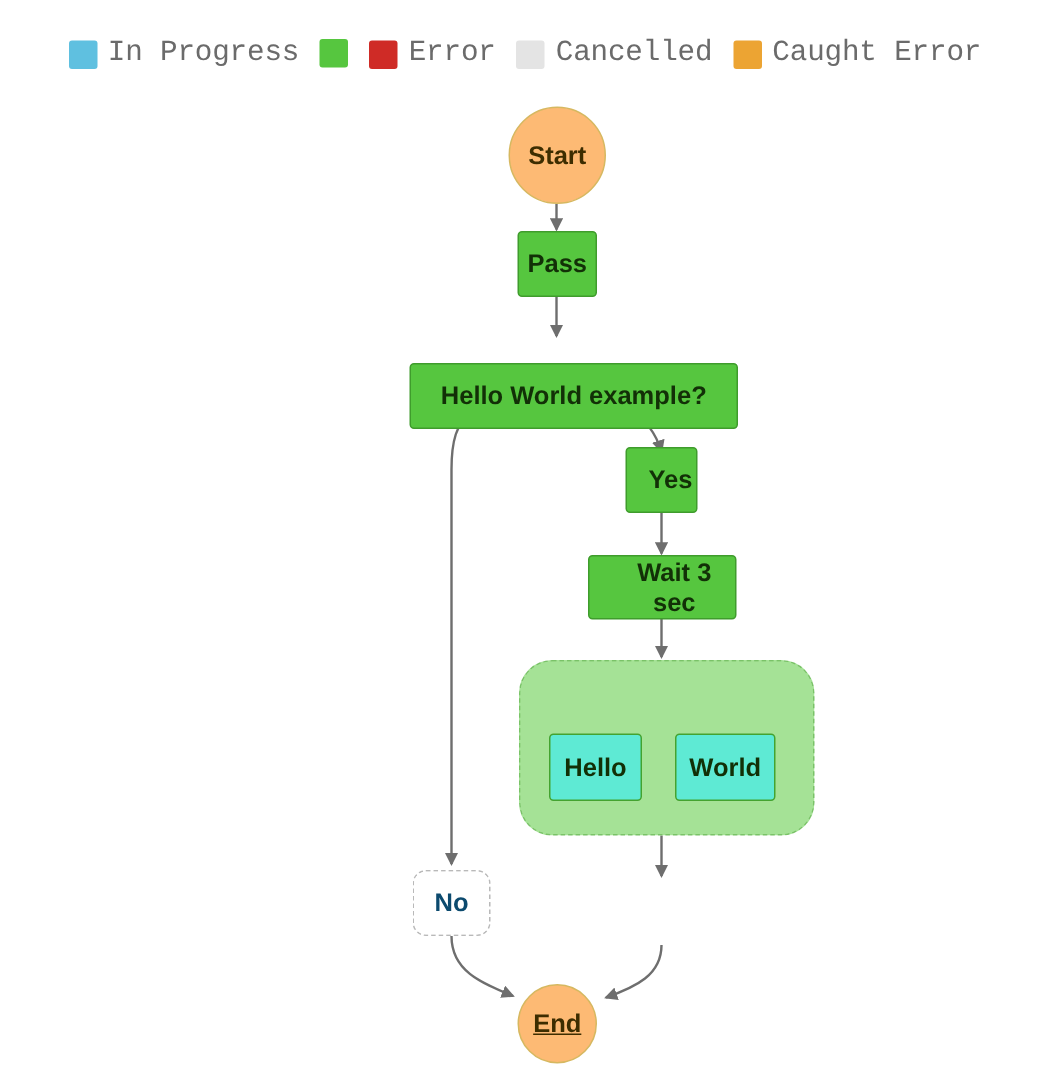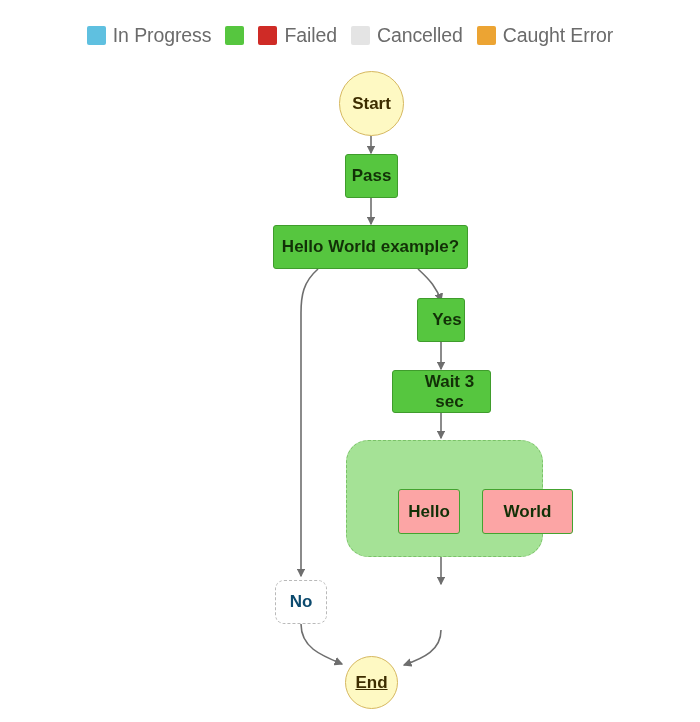--- a/index.html
+++ b/index.html
@@ -24,22 +24,23 @@
     height: 62px;
     display: flex;
     align-items: center;
     justify-content: center;
     gap: 14px;
     padding-top: 8px;
     box-sizing: border-box;
   }
   .legend-item {
     display: flex;
-    align-items: center;
+    align-items: flex-end;
     gap: 7px;
+    font-family: Liberation Mono, monospace;
   }
   .legend-swatch {
     width: 19px;
     height: 19px;
     border-radius: 2px;
     flex: none;
   }
   .legend-label {
     font-size: 19.5px;
     color: #6b6b6b;
@@ -72,40 +73,39 @@
     justify-content: center;
     text-align: center;
     font-weight: bold;
     color: #16310c;
     z-index: 2;
   }
 
   
   .node.terminal {
     border-radius: 50%;
-    background: #fef9c3;
+    background: #fdba74;
     border: 1.5px solid #d6b860;
     color: #3d2d00;
     font-size: 17px;
   }
 
   
   .node.task {
     background: #56c63f;
     border: 1.5px solid #3f9c2c;
     border-radius: 3px;
     font-size: 17px;
     color: #123007;
   }
 
   
   .node.task.nested {
-    background: #fca5a5;
+    background: #5eead4;
     border: 1.5px solid #44a330;
-    margin-left: 32px;
   }
 
   
   .node.skipped {
     background: #ffffff;
     border: 1.7px dashed #b9b9b9;
     border-radius: 9px;
     font-size: 17px;
     color: #0c4a6e;
   }
@@ -126,21 +126,21 @@
 <div id="legend">
   <div class="legend-item">
     <span class="legend-swatch" style="background: rgb(95, 192, 224);"></span>
     <span class="legend-label">In Progress</span>
   </div>
   <div class="legend-item">
     <span class="legend-swatch" style="background: rgb(86, 198, 63);"></span>
   </div>
   <div class="legend-item">
     <span class="legend-swatch" style="background: rgb(207, 43, 38);"></span>
-    <span class="legend-label">Failed</span>
+    <span class="legend-label">Error</span>
   </div>
   <div class="legend-item">
     <span class="legend-swatch" style="background: rgb(228, 228, 228);"></span>
     <span class="legend-label">Cancelled</span>
   </div>
   <div class="legend-item">
     <span class="legend-swatch" style="background: rgb(236, 164, 51);"></span>
     <span class="legend-label">Caught Error</span>
   </div>
 </div>
@@ -182,37 +182,37 @@
   <div class="container-node" style="left:346px; top:440px; width:197px; height:117px;"></div>
 
   <div class="node terminal" style="left:339px; top:71px; width:65px; height:65px;">
     <span>Start</span>
   </div>
 
   <div class="node task" style="left:345px; top:154px; width:53px; height:44px;">
     <span>Pass</span>
   </div>
 
-  <div class="node task" style="left:273px; top:225px; width:195px; height:44px;">
+  <div class="node task" style="left:273px; top:242px; width:219px; height:44px;">
     <span>Hello World example?</span>
   </div>
 
   <div class="node task" style="left:417px; top:298px; width:48px; height:44px;padding-left:12px;">
     <span>Yes</span>
   </div>
 
   <div class="node task" style="left:392px; top:370px; width:99px; height:43px;padding-left:16px;">
     <span>Wait 3 sec</span>
   </div>
 
   <div class="node task nested" style="left:366px; top:489px; width:62px; height:45px;">
     <span>Hello</span>
   </div>
 
-  <div class="node task nested" style="left:450px; top:489px; width:91px; height:45px;">
+  <div class="node task nested" style="left:450px; top:489px; width:67px; height:45px;">
     <span>World</span>
   </div>
 
   <div class="node skipped" style="left:275px; top:580px; width:52px; height:44px;">
     <span>No</span>
   </div>
 
 
   <div class="node terminal" style="left:345px; top:656px; width:53px; height:53px;text-decoration:underline;">
     <span>End</span>

